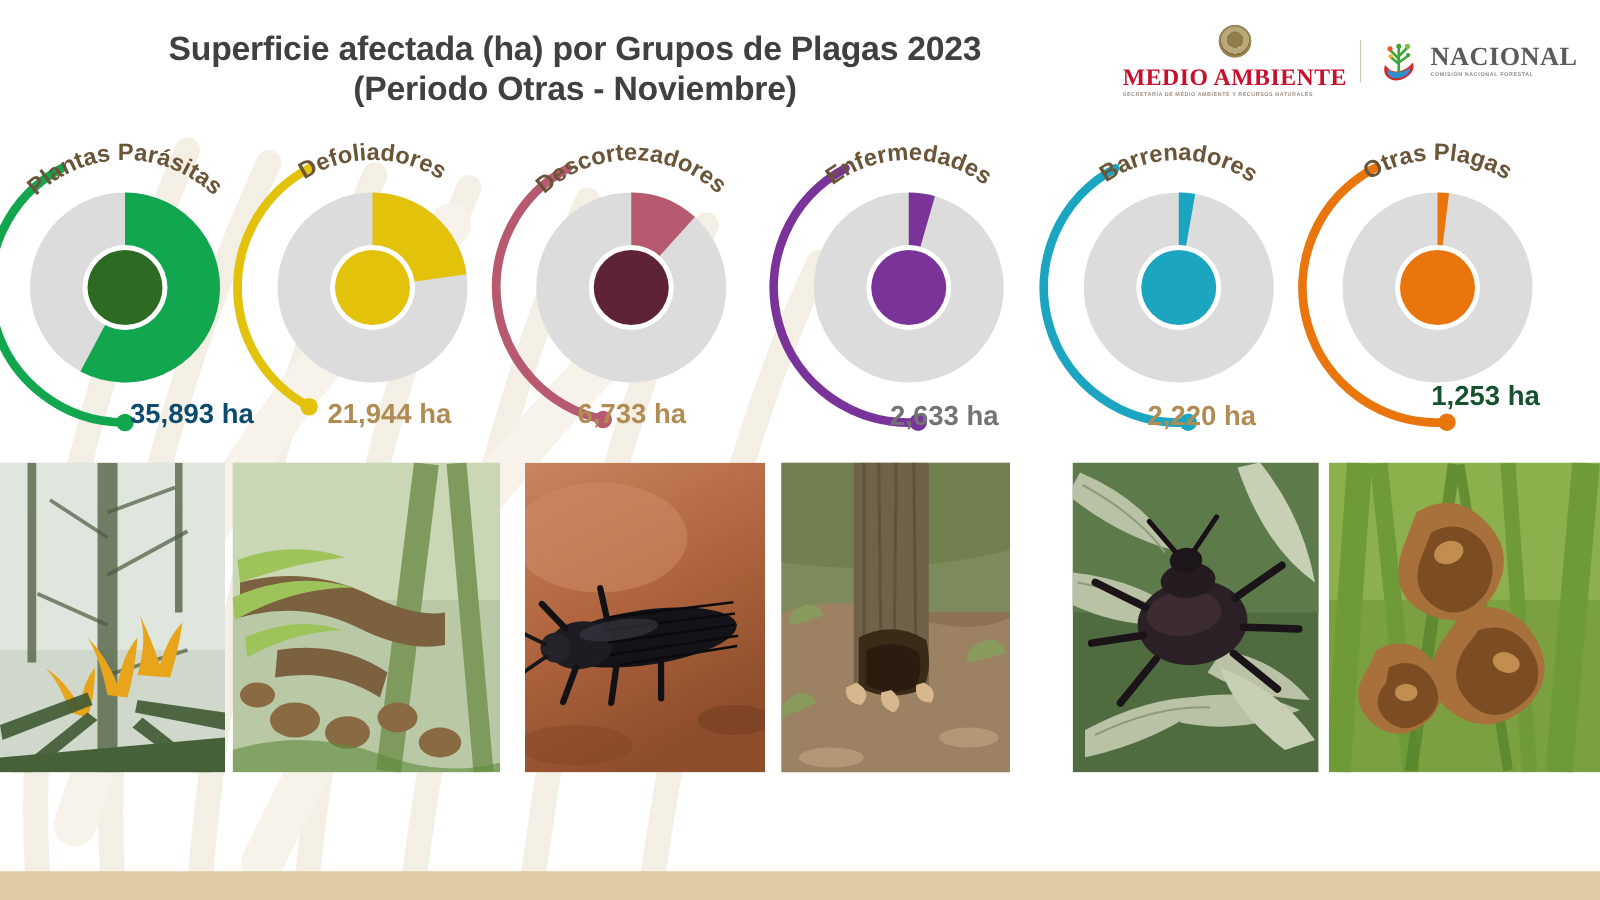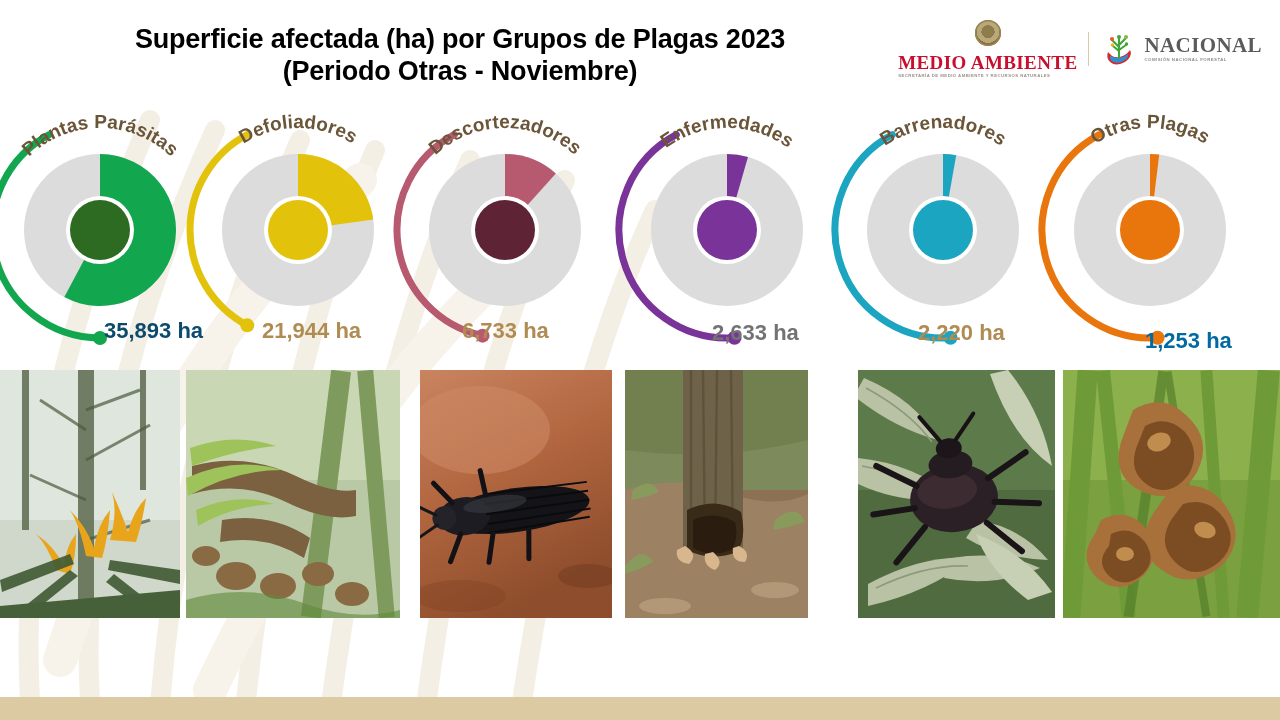--- a/index.html
+++ b/index.html
@@ -77,21 +77,21 @@
         <path d="M520 716 C 545 540, 585 360, 655 210"></path>
       </g>
       <g fill="none" stroke="#F7F3EA" stroke-width="34" stroke-linecap="round">
         <path d="M60 660 C 120 470, 230 300, 360 180"></path>
         <path d="M210 690 C 300 500, 420 330, 560 220"></path>
       </g>
     </svg>
   </div>
 
   <div class="header">
-    <div class="title" style="color: #000000;">
+    <div class="title" style="color: #404040;">
       <span class="ln">Superficie afectada (ha) por Grupos de Plagas 2023</span>
       <span class="ln">(Periodo Otras - Noviembre)</span>
     </div>
 
     <div class="logos">
       <div class="logo-sem">
         <div class="eagle"></div>
         <div class="sem-text">
           <div class="sem-main">MEDIO AMBIENTE</div>
           <div class="sem-sub">SECRETARÍA DE MEDIO AMBIENTE Y RECURSOS NATURALES</div>
@@ -209,21 +209,21 @@
             <path id="lblpath5" d="M 13.558766672436121 119.33809674669932 A 102 102 0 0 1 216.44123332756388 119.33809674669935" fill="none"></path>
           </defs>
           <circle cx="115" cy="130" r="76" fill="#DCDCDC"></circle>
           <path d="M 115 130 L 115 54 A 76 76 0 0 1 124.26207009879121 54.56649247525952 Z" fill="#E9750D"></path>
           <circle cx="115" cy="130" r="34" fill="#ffffff"></circle>
           <circle cx="115" cy="130" r="30" fill="#E9750D"></circle>
           <path d="M 64.29707121912382 34.64165997123587 A 108 108 0 0 0 122.53369916436553 237.73691742806102" stroke="#E9750D" stroke-width="7" fill="none" stroke-linecap="round"></path>
           <circle cx="122.53369916436553" cy="237.73691742806102" r="7" fill="#E9750D"></circle>
           <text font-size="19" font-weight="bold" fill="#6B5538" font-family="&quot;Liberation Sans&quot;, sans-serif"><textPath href="#lblpath5" startOffset="50%" text-anchor="middle">Otras Plagas</textPath></text>
         </svg>
-        <div class="value" style="left: 110px; top: 228px; color: #0369a1;">1,253 ha</div>
+        <div class="value" style="left: 110px; top: 204px; color: #14532d;">1,253 ha</div>
       </div>
     </div>
 
   <div class="photos">
     <div class="photo" style="left:0;width:180px;height:248px;">
       <svg width="180" height="248" viewBox="0 0 180 248">
         <rect width="180" height="248" fill="#cfd8cb"></rect>
         <rect width="180" height="150" fill="#dfe6dd"></rect>
         <g fill="#5d6b4f" opacity=".85">
           <rect x="78" y="0" width="16" height="248"></rect>

